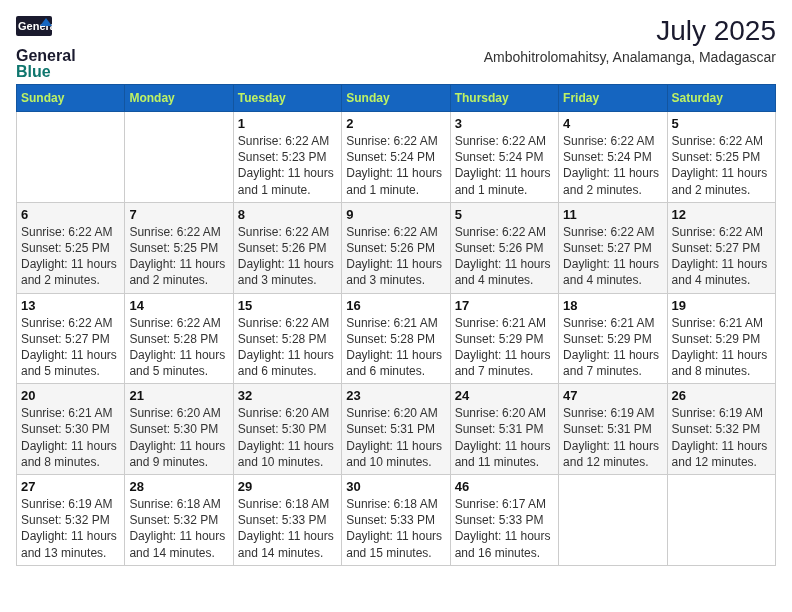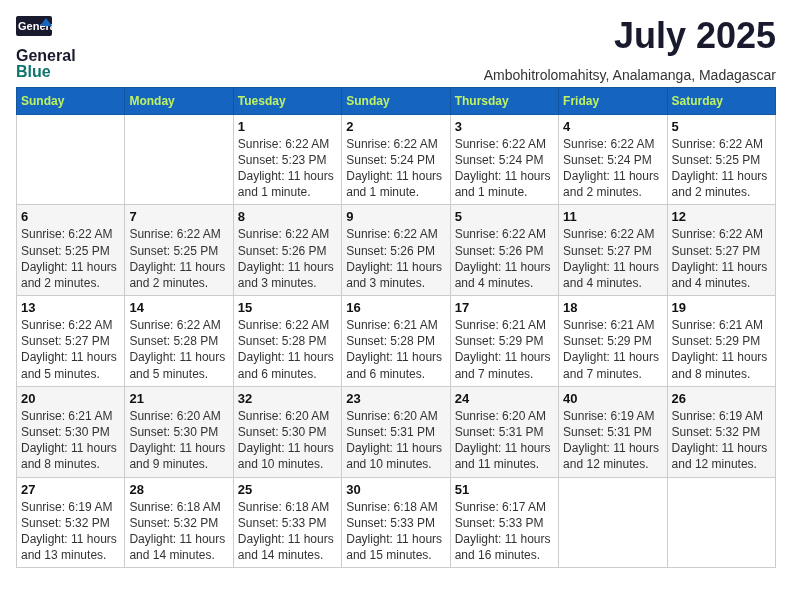--- a/index.html
+++ b/index.html
@@ -23,29 +23,29 @@
     }
     .logo-top {
       display: flex;
       align-items: center;
       gap: 4px;
     }
     .title-section {
       text-align: right;
     }
     .month-title {
-      font-size: 36px;
-      font-weight: bold;
+      font-size: 28px;
+      font-weight: normal;
       color: #1a1a2e;
       line-height: 1.1;
     }
     .subtitle {
       font-size: 14px;
       color: #333;
-      margin-top: 11px;
+      margin-top: 2px;
     }
     .calendar {
       width: 100%;
       border-collapse: collapse;
       border: 1px solid #ccc;
     }
     .calendar th {
       background: #1565c0;
       color: #bef264;
       font-size: 12px;
@@ -266,21 +266,21 @@
 Sunset: 5:31 PM
 Daylight: 11 hours and 10 minutes.</div>
         </td>
         <td>
           <span class="day-number">24</span>
           <div class="day-info" style="white-space: pre-line;">Sunrise: 6:20 AM
 Sunset: 5:31 PM
 Daylight: 11 hours and 11 minutes.</div>
         </td>
         <td>
-          <span class="day-number">40</span>
+          <span class="day-number">47</span>
           <div class="day-info" style="white-space: pre-line;">Sunrise: 6:19 AM
 Sunset: 5:31 PM
 Daylight: 11 hours and 12 minutes.</div>
         </td>
         <td>
           <span class="day-number">26</span>
           <div class="day-info" style="white-space: pre-line;">Sunrise: 6:19 AM
 Sunset: 5:32 PM
 Daylight: 11 hours and 12 minutes.</div>
         </td>
@@ -292,33 +292,33 @@
 Sunset: 5:32 PM
 Daylight: 11 hours and 13 minutes.</div>
         </td>
         <td>
           <span class="day-number">28</span>
           <div class="day-info" style="white-space: pre-line;">Sunrise: 6:18 AM
 Sunset: 5:32 PM
 Daylight: 11 hours and 14 minutes.</div>
         </td>
         <td>
-          <span class="day-number">25</span>
+          <span class="day-number">29</span>
           <div class="day-info" style="white-space: pre-line;">Sunrise: 6:18 AM
 Sunset: 5:33 PM
 Daylight: 11 hours and 14 minutes.</div>
         </td>
         <td>
           <span class="day-number">30</span>
           <div class="day-info" style="white-space: pre-line;">Sunrise: 6:18 AM
 Sunset: 5:33 PM
 Daylight: 11 hours and 15 minutes.</div>
         </td>
         <td>
-          <span class="day-number">51</span>
+          <span class="day-number">46</span>
           <div class="day-info" style="white-space: pre-line;">Sunrise: 6:17 AM
 Sunset: 5:33 PM
 Daylight: 11 hours and 16 minutes.</div>
         </td>
         <td class="empty"></td>
         <td class="empty"></td>
       </tr>
     </tbody>
 </table>
 

